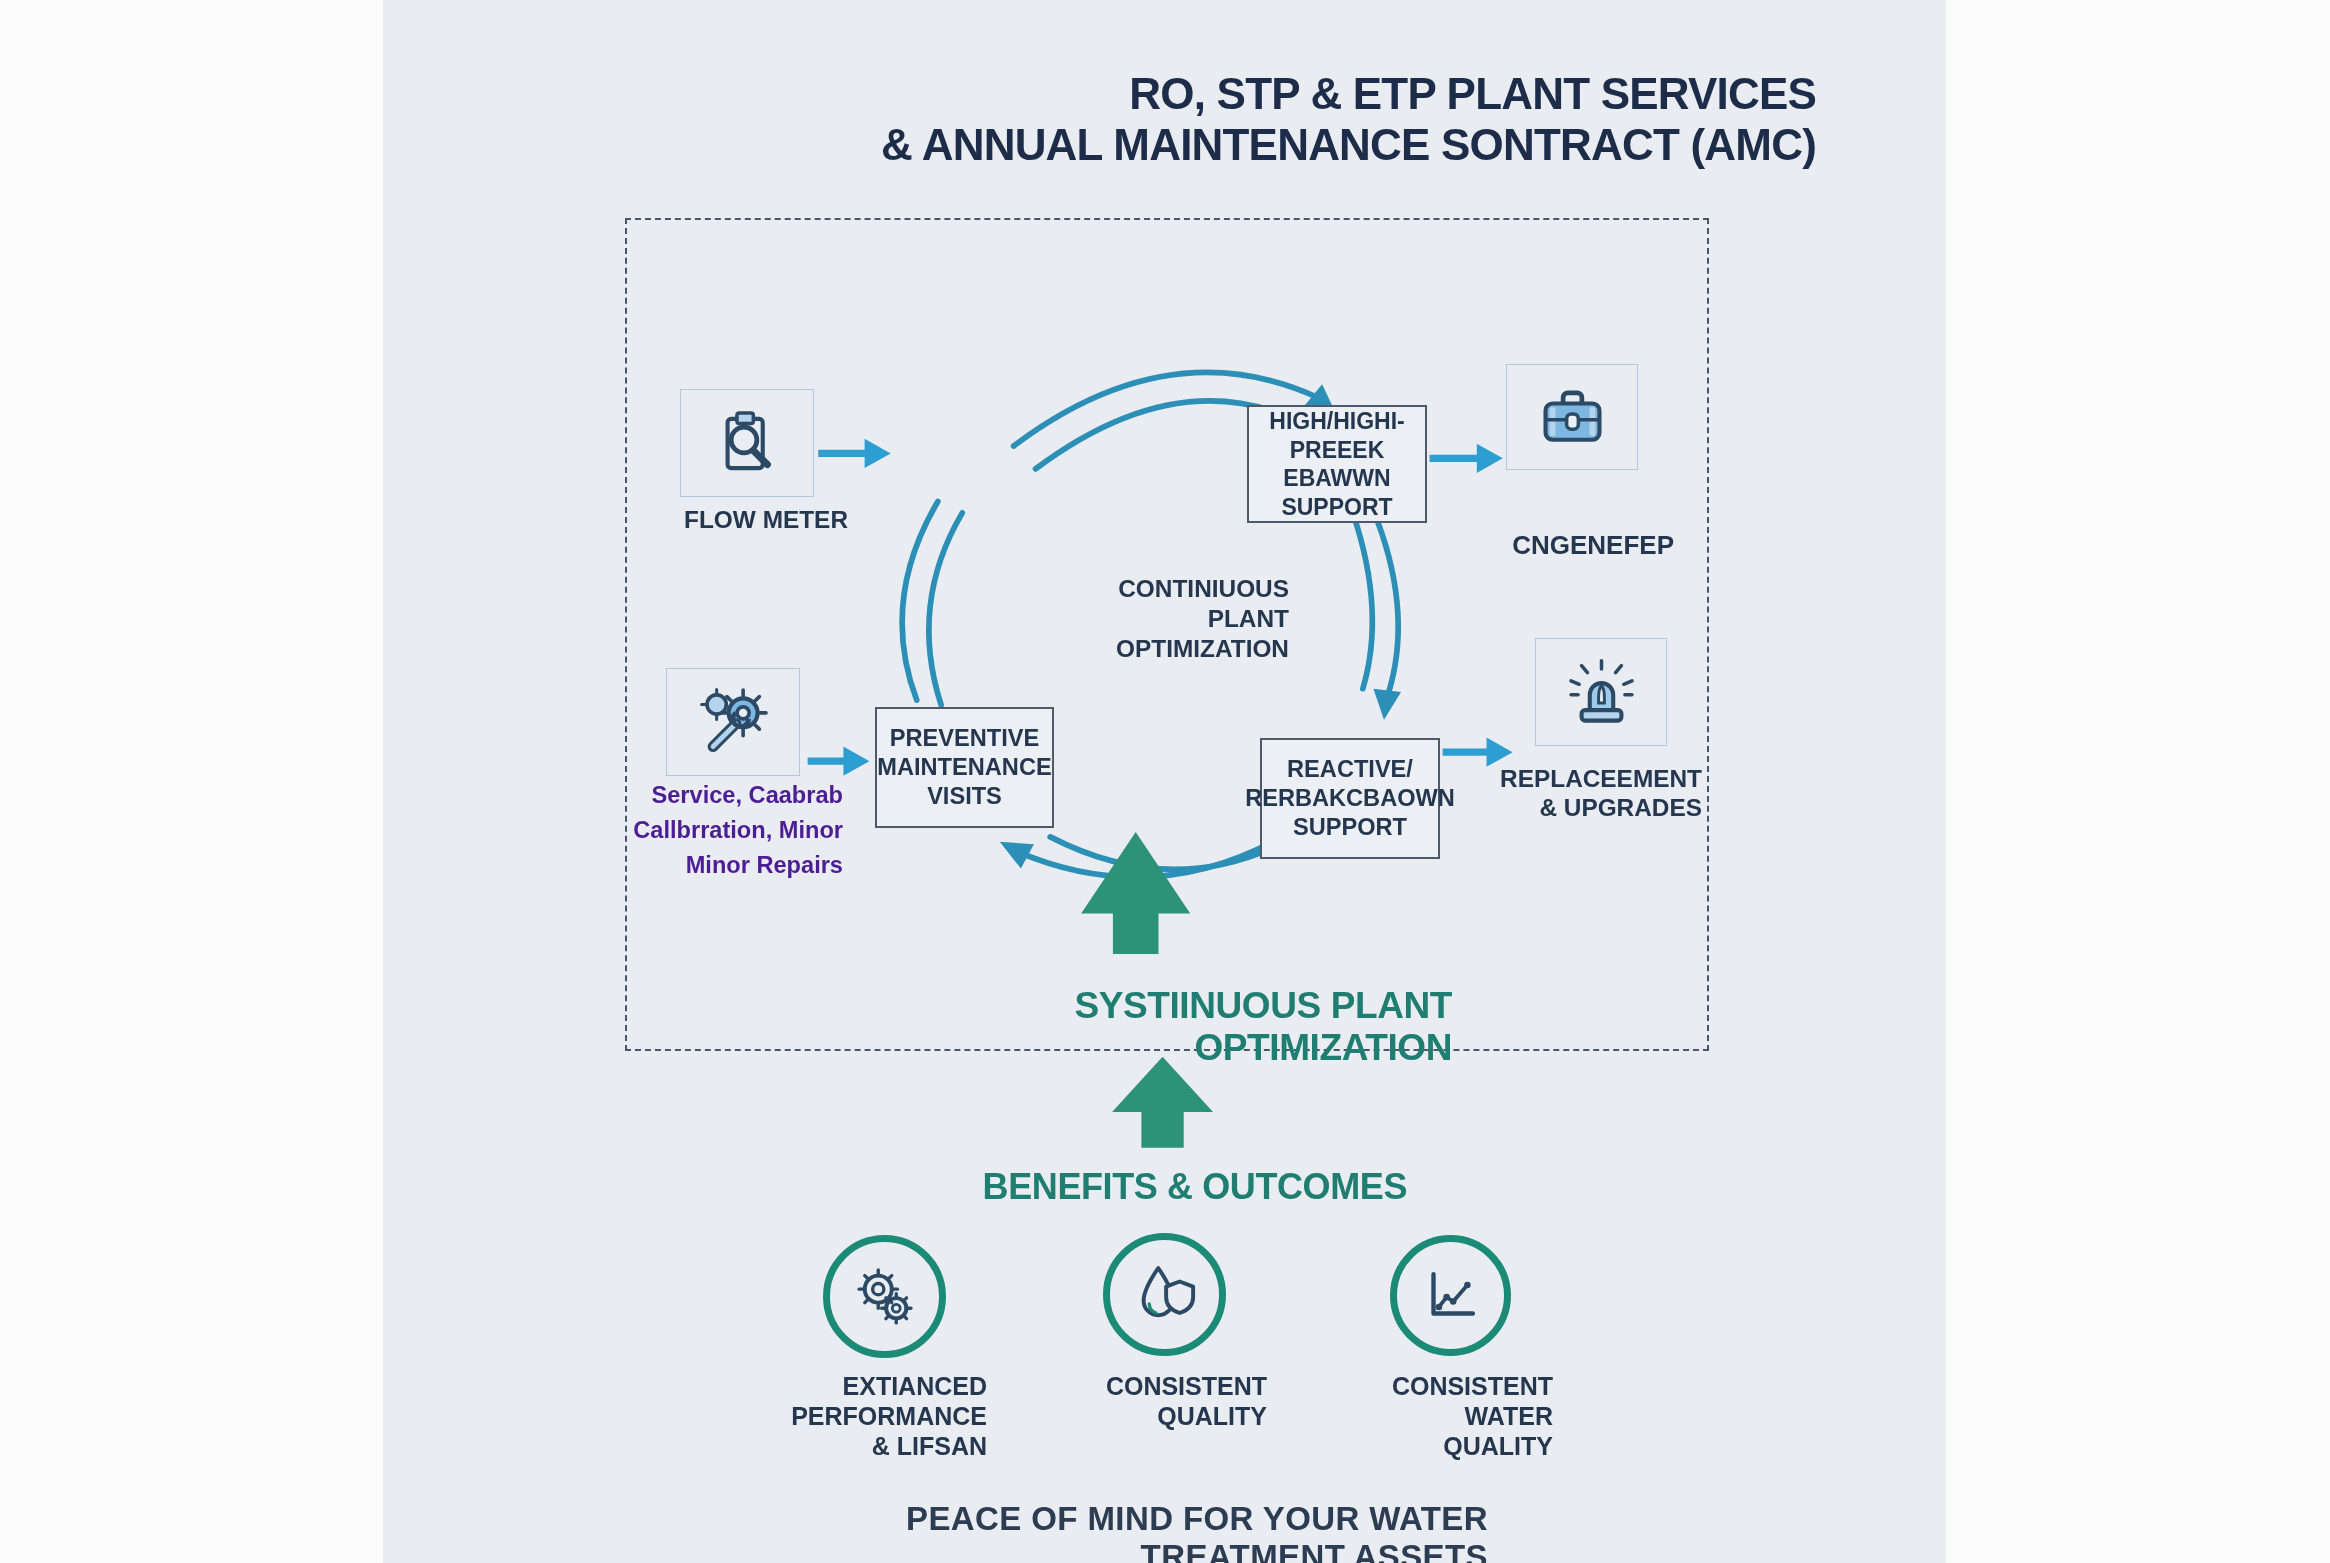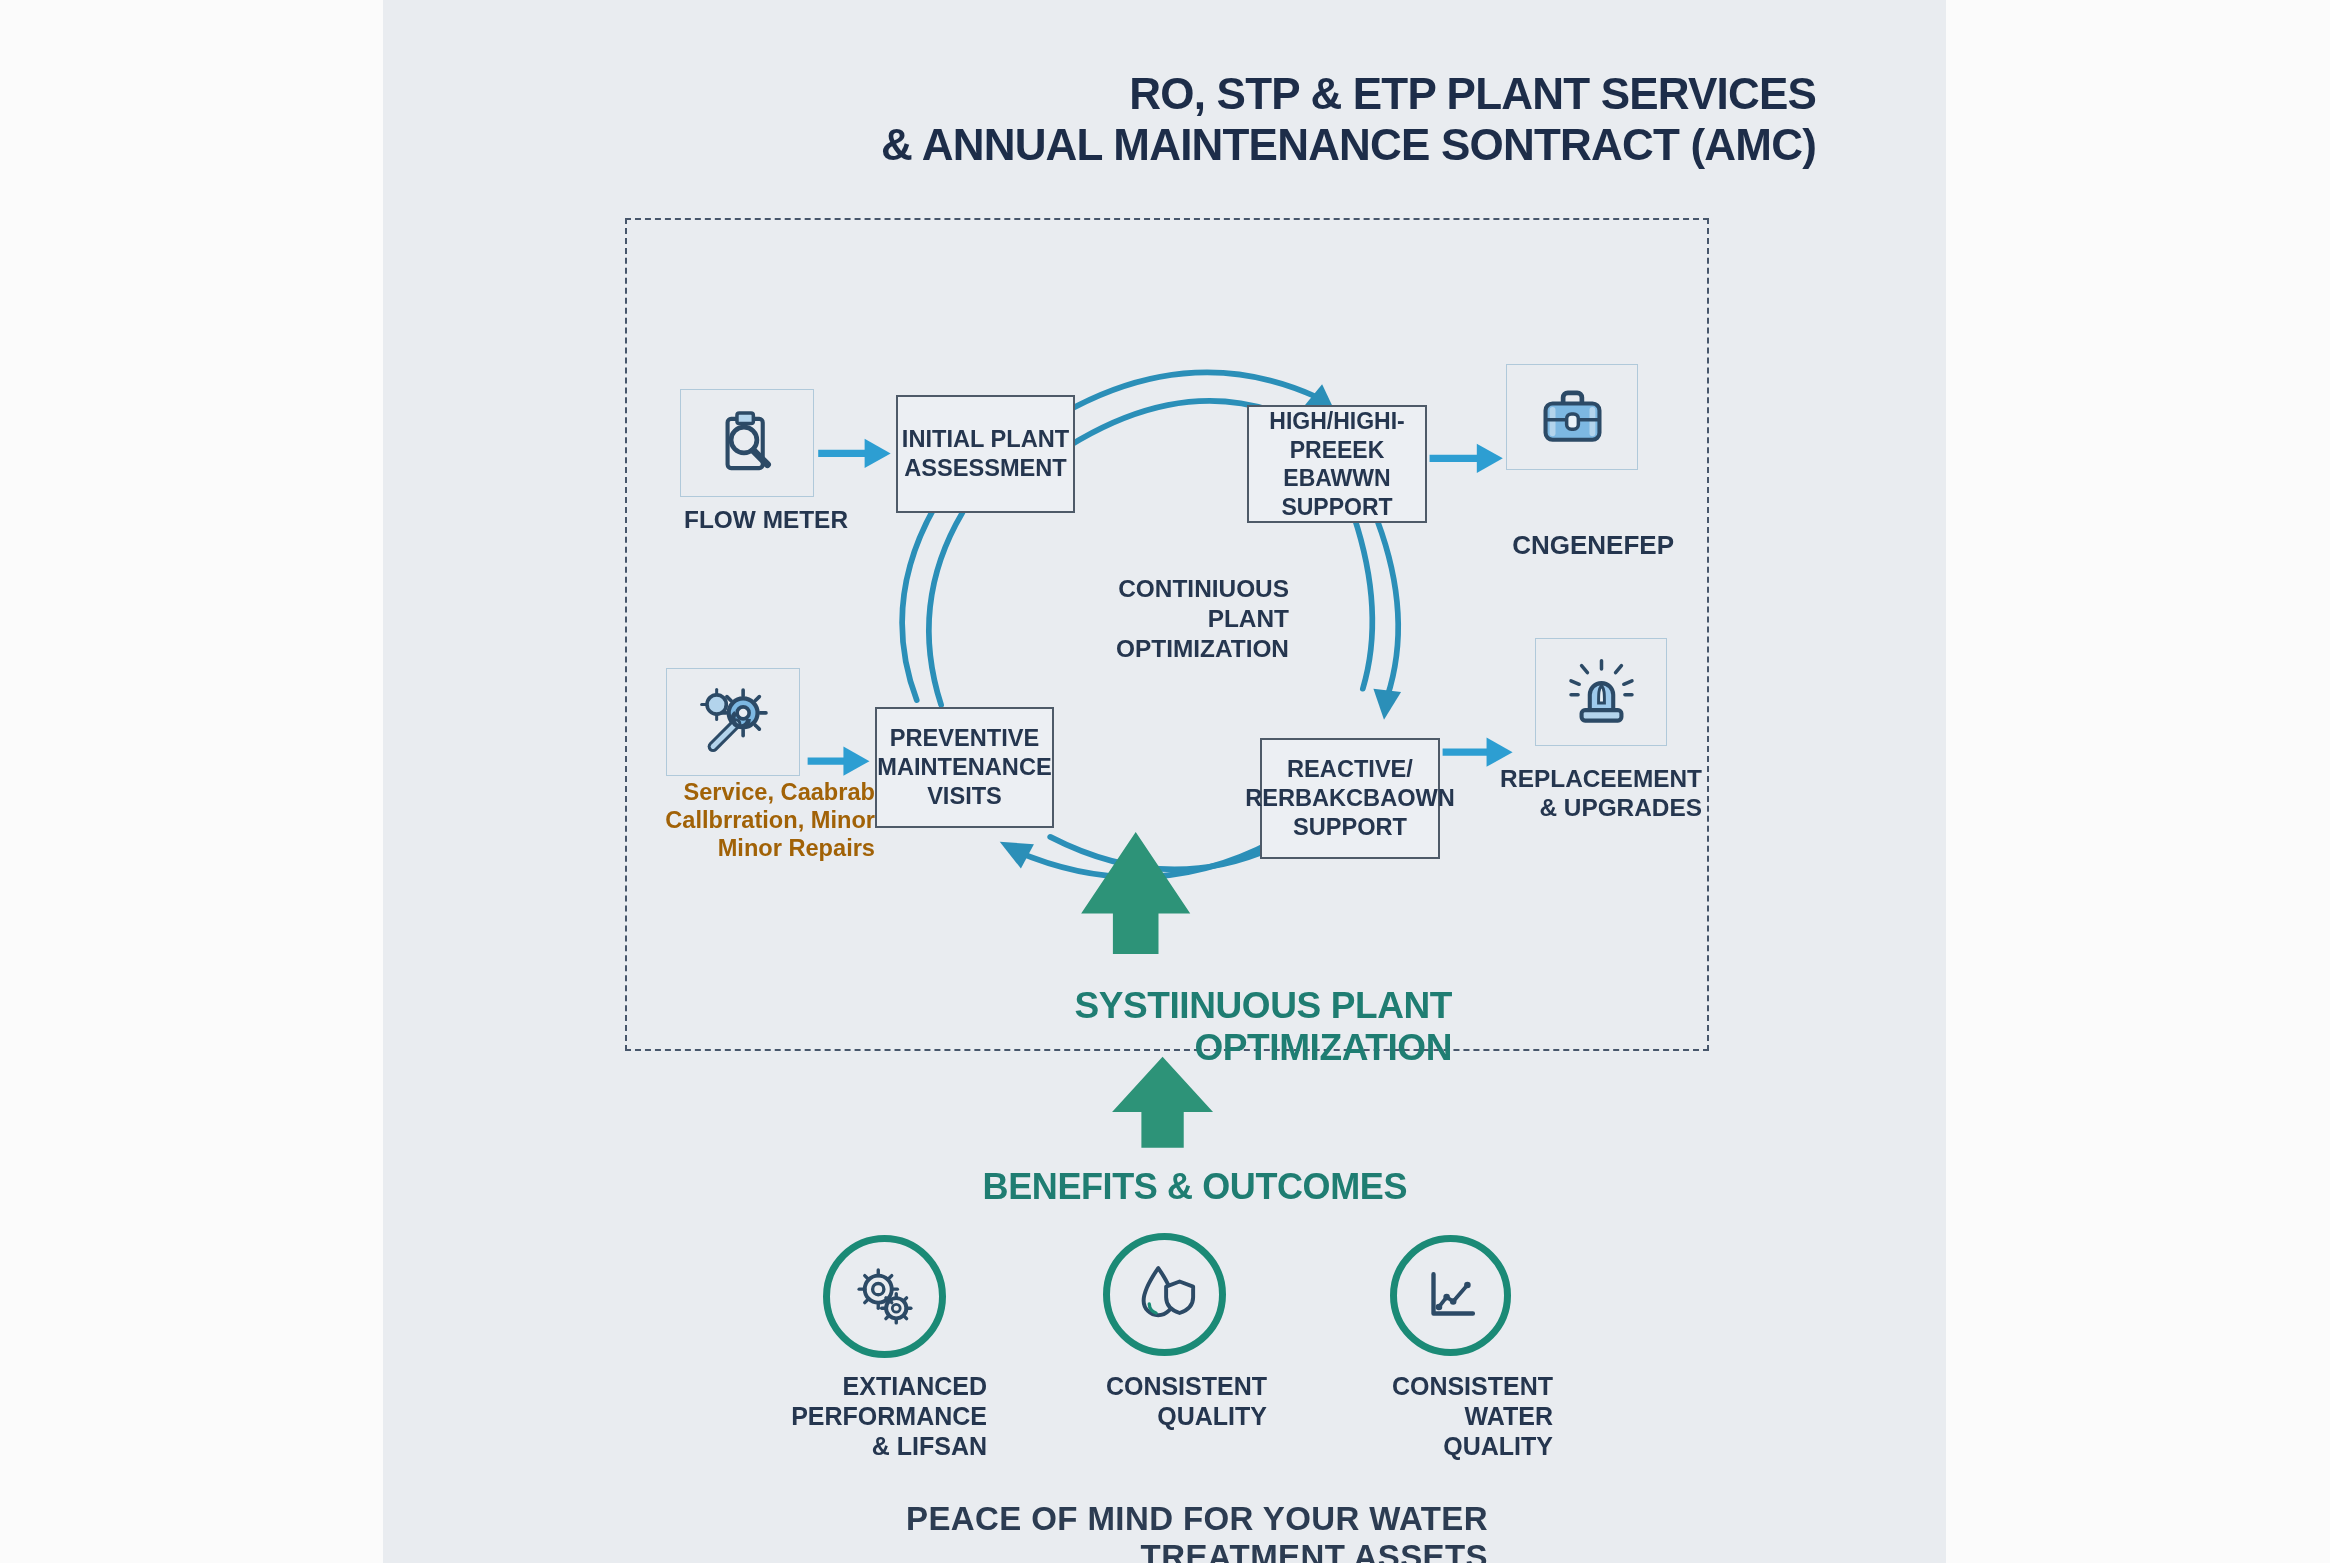--- a/index.html
+++ b/index.html
@@ -91,22 +91,20 @@
   <div class="abs icon-box" style="left:680px;top:389px;width:132px;height:106px;">
     <svg width="75" height="75" viewBox="0 0 64 64">
       <rect class="ic-stroke" x="15" y="11" width="30" height="42" rx="3" stroke-width="3.5"></rect>
       <rect x="23" y="6" width="14" height="9" rx="2" fill="var(--icon-blue-light)" stroke="var(--icon-stroke)" stroke-width="3"></rect>
       <circle class="ic-stroke" cx="29" cy="29" r="11" stroke-width="4"></circle>
       <line class="ic-stroke" x1="37" y1="38" x2="49" y2="50" stroke-width="6"></line>
     </svg>
   </div>
   <div class="abs side-label ctr" style="left:644px;top:506px;width:204px;font-size:24.4px;">FLOW METER</div>
 
-  <div class="abs flow-box pre" style="left:896px;top:395px;width:175px;height:114px;font-size:23.6px;line-height:29px;">INITIAL PLANT
-ASSESSMENT</div>
 
   <div class="abs flow-box pre" style="left:1247px;top:405px;width:176px;height:114px;font-size:23px;line-height:28.5px;">HIGH/HIGHI-
 PREEEK EBAWWN
 SUPPORT</div>
 
   <div class="abs icon-box" style="left:1506px;top:364px;width:130px;height:104px;">
     <svg width="75" height="75" viewBox="0 0 64 64">
       <path class="ic-stroke" d="M24 20 v-5 a4 4 0 0 1 4 -4 h8 a4 4 0 0 1 4 4 v5" stroke-width="4"></path>
       <rect x="9" y="20" width="46" height="31" rx="6" fill="var(--icon-blue)" stroke="var(--icon-stroke)" stroke-width="3.5"></rect>
       <rect x="12.5" y="23" width="5" height="25" rx="2.5" fill="var(--icon-blue-light)"></rect>
@@ -138,21 +136,21 @@
         <line x1="18" y1="8" x2="18" y2="4.5"></line>
           <line x1="18" y1="26" x2="18" y2="29.5"></line>
         <line x1="9" y1="17" x2="5.5" y2="17"></line>
       </g>
       <circle cx="18" cy="17" r="8" fill="var(--icon-blue-light)" stroke="var(--icon-stroke)" stroke-width="3"></circle>
       <line x1="15" y1="52" x2="34" y2="33" stroke="var(--icon-stroke)" stroke-width="9" stroke-linecap="round"></line>
       <line x1="15" y1="52" x2="34" y2="33" stroke="var(--icon-blue-light)" stroke-width="4" stroke-linecap="round"></line>
       <circle cx="38" cy="29" r="6.5" fill="none" stroke="var(--icon-stroke)" stroke-width="4" stroke-dasharray="26 15"></circle>
     </svg>
   </div>
-  <div class="abs ctr pre" style="left:631px;top:778px;width:244px;font-size:23.6px;line-height:28px;font-weight:600;color:#a16207;">Service, Caabrab
+  <div class="abs ctr pre" style="left:599px;top:778px;width:244px;font-size:23.6px;line-height:35px;font-weight:600;color:#4c1d95;">Service, Caabrab
 Callbrration, Minor
 Minor Repairs</div>
 
   <div class="abs flow-box pre" style="left:875px;top:707px;width:175px;height:117px;font-size:23.6px;line-height:29px;">PREVENTIVE
 MAINTENANCE
 VISITS</div>
 
   <div class="abs flow-box pre" style="left:1260px;top:694px;width:176px;height:117px;font-size:23.6px;line-height:29px;margin-top:44px;">REACTIVE/
 RERBAKCBAOWN
 SUPPORT</div>

